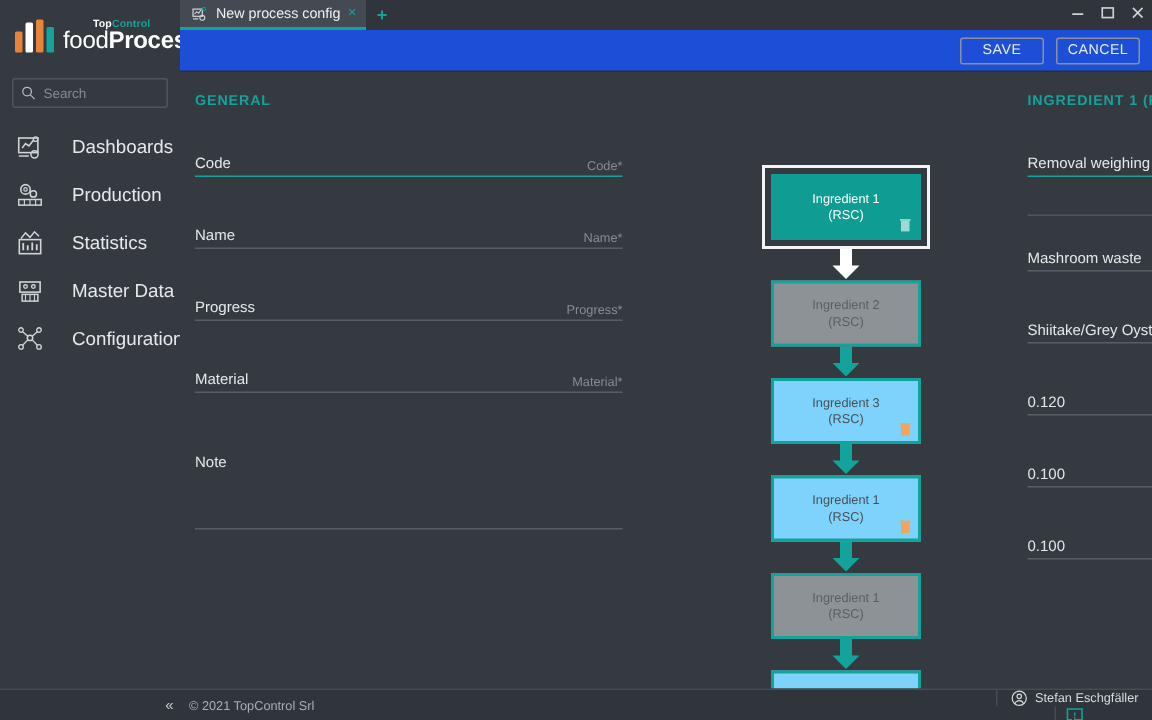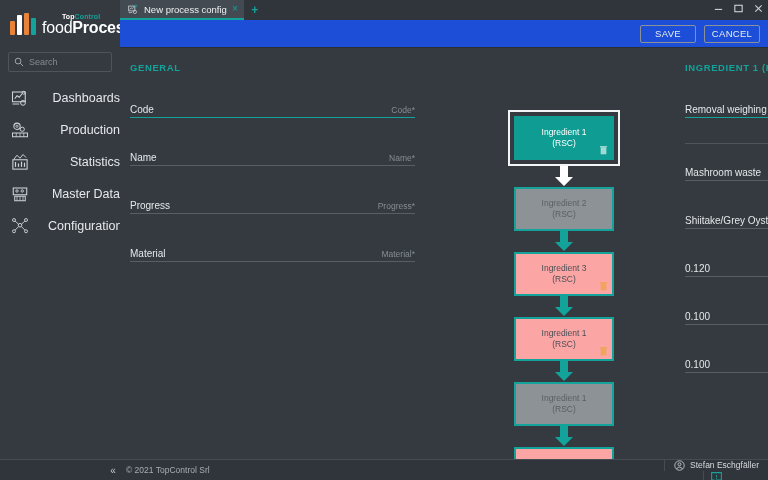--- a/index.html
+++ b/index.html
@@ -49,21 +49,21 @@
   .search-box input {
     border: 0; background: transparent; outline: none;
     color: #c9ced3; font-size: 9px; width: 100%;
     font-family: "Liberation Sans", sans-serif;
   }
   .search-box input::placeholder { color: #848b92; }
 
   .nav { display: flex; flex-direction: column; }
   .nav-item {
     display: flex; align-items: center; gap: 19px;
-    height: 32px; padding-left: 11px; cursor: pointer; justify-content: space-between;
+    height: 32px; padding-left: 11px; cursor: pointer;
   }
   .nav-ico { width: 18px; height: 18px; flex: 0 0 18px; opacity: .92; }
   .nav-label { font-size: 12.5px; color: #e6e9eb; white-space: nowrap; }
 
   
   .right { flex: 1; display: flex; flex-direction: column; position: relative; background:#343a40; }
 
   
   .titlebar {
     height: 20px; background: #2f353a;
@@ -137,21 +137,21 @@
   .node-wrap { position: relative; width: 112px; }
   .node {
     width: 100px; margin: 0 auto;
     height: 44px;
     border: 2px solid #13a39a;
     display: flex; flex-direction: column;
     align-items: center; justify-content: center;
     position: relative; cursor: pointer;
   }
   .node .ln { font-size: 8.5px; line-height: 11px; }
-  .node.white { background: #fca5a5; }
+  .node.white { background: #7dd3fc; }
   .node.white .ln { color: #4a4f55; }
   .node.grey { background: #8d9297; border-color: #13a39a; }
   .node.grey .ln { color: #5a5f64; }
   .node.teal { background: #0f9c92; border-color: #0f9c92; }
   .node.teal .ln { color: #ffffff; }
   .node-sel {
     padding: 4px; border: 2px solid #f2f4f5; width: 112px; margin: 0 auto;
   }
   .node-sel .node { width: 100px; }
   .trash { position: absolute; right: 4px; bottom: 3px; width: 9px; height: 10px; cursor: pointer; }
@@ -330,20 +330,23 @@
           <span class="fval">Progress</span>
           <span class="fph">Progress*</span>
         </div>
         <div class="field">
           <span class="fval">Material</span>
           <span class="fph">Material*</span>
         </div>
 
         <div style="height:14px"></div>
 
+        <div class="field note">
+          <span class="fval">Note</span>
+        </div>
       </section>
 
       <section class="panel-ingredient">
         <div class="panel-title">INGREDIENT 1 (RSC)</div>
 
         <div class="field active">
           <span class="fval">Removal weighing - TU1-TO1</span>
 
         </div>
 

